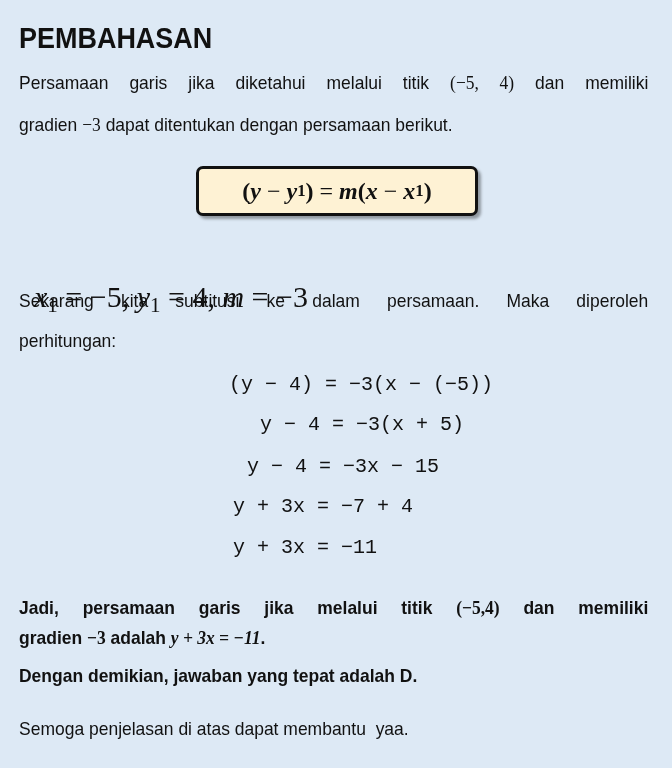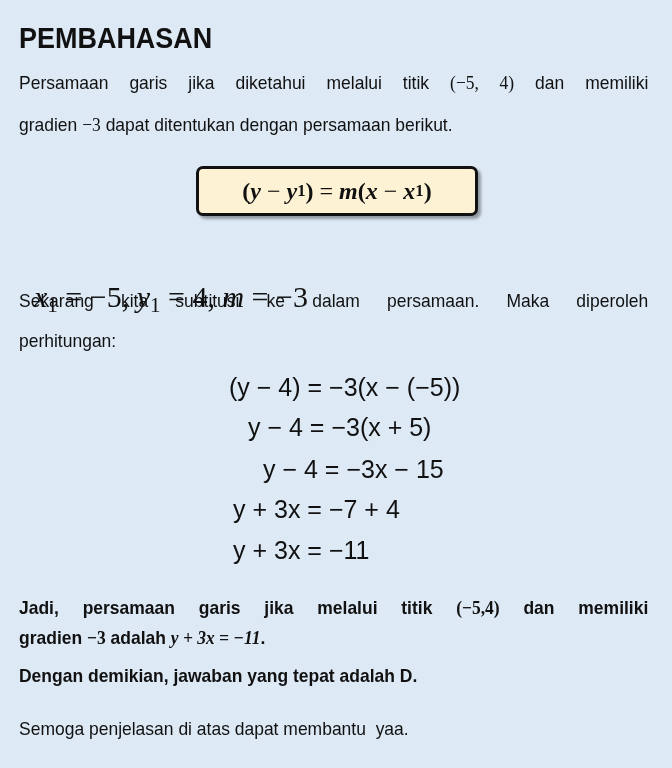--- a/index.html
+++ b/index.html
@@ -50,22 +50,22 @@
   }
   .formula-box .bi { font-style: italic; font-weight: bold; }
   sub { font-size: 0.7em; vertical-align: -0.25em; line-height: 0; }
   .given {
     left: 19px; top: 246px;
     font-size: 30px;
     font-family: "Liberation Serif", "DejaVu Serif", serif;
   }
   .steps .line {
     position: absolute;
-    font-family: Liberation Sans, sans-serif;
-    font-size: 25px;
+    font-family: Liberation Mono, monospace;
+    font-size: 20px;
     white-space: nowrap;
   }
   .bold { font-weight: bold; }
   .conc {
     left: 19px;
     font-size: 19px; font-weight: bold;
     transform: scaleX(0.92);
     transform-origin: left top;
     text-align: justify;
   }
@@ -105,22 +105,22 @@
 
 <div class="abs given" style="white-space:pre;">
   <span class="mi">x</span><sub>1</sub><span> = −5, </span><span class="mi">y</span><sub>1</sub><span> = 4, </span><span class="mi">m</span><span> = −3</span>
 </div>
 
 <div class="abs para" style="top:290px;">Sekarang kita subtitusi ke dalam persamaan. Maka diperoleh</div>
 <div class="abs para last-left" style="top:330px;">perhitungan:</div>
 
 <div class="steps">
   <div class="line" style="left:229px; top:373px;">(y − 4) = −3(x − (−5))</div>
-  <div class="line" style="left:248px; top:413px;">y − 4 = −3(x + 5)</div>
-  <div class="line" style="left:263px; top:455px;">y − 4 = −3x − 15</div>
+  <div class="line" style="left:260px; top:413px;">y − 4 = −3(x + 5)</div>
+  <div class="line" style="left:247px; top:455px;">y − 4 = −3x − 15</div>
   <div class="line" style="left:233px; top:495px;">y + 3x = −7 + 4</div>
   <div class="line" style="left:233px; top:536px;">y + 3x = −11</div>
 </div>
 
 <div class="abs para bold" style="top:597px; font-weight:bold;">
   <span>Jadi, persamaan garis jika melalui titik</span>
   <span class="math">(−5,4)</span>
   <span>dan memiliki</span>
 </div>
 <div class="abs conc" style="top:627px;">

